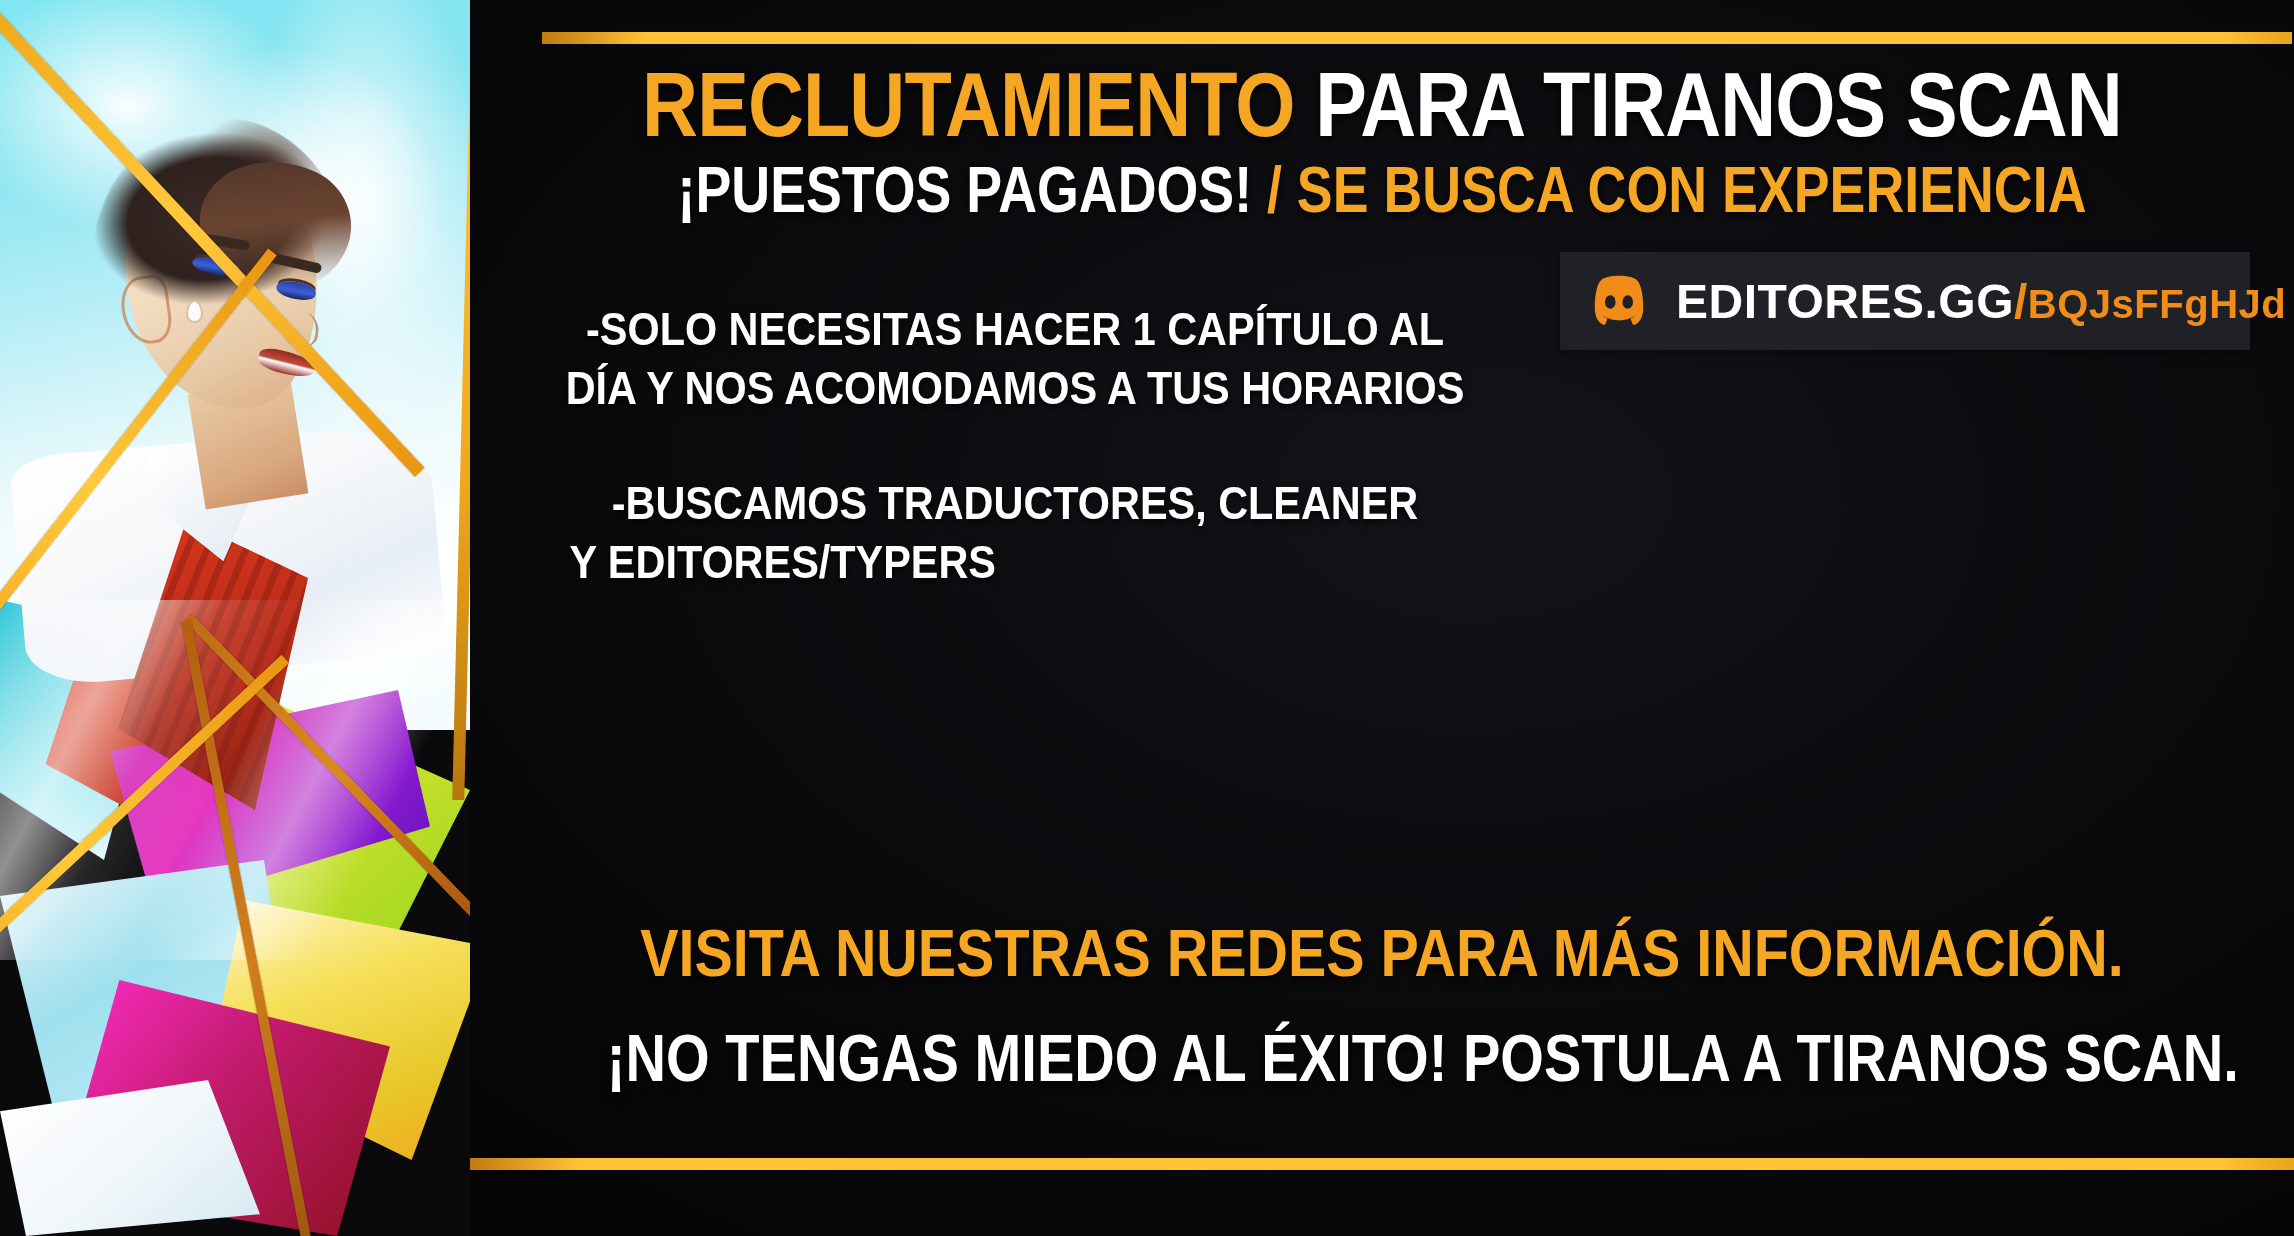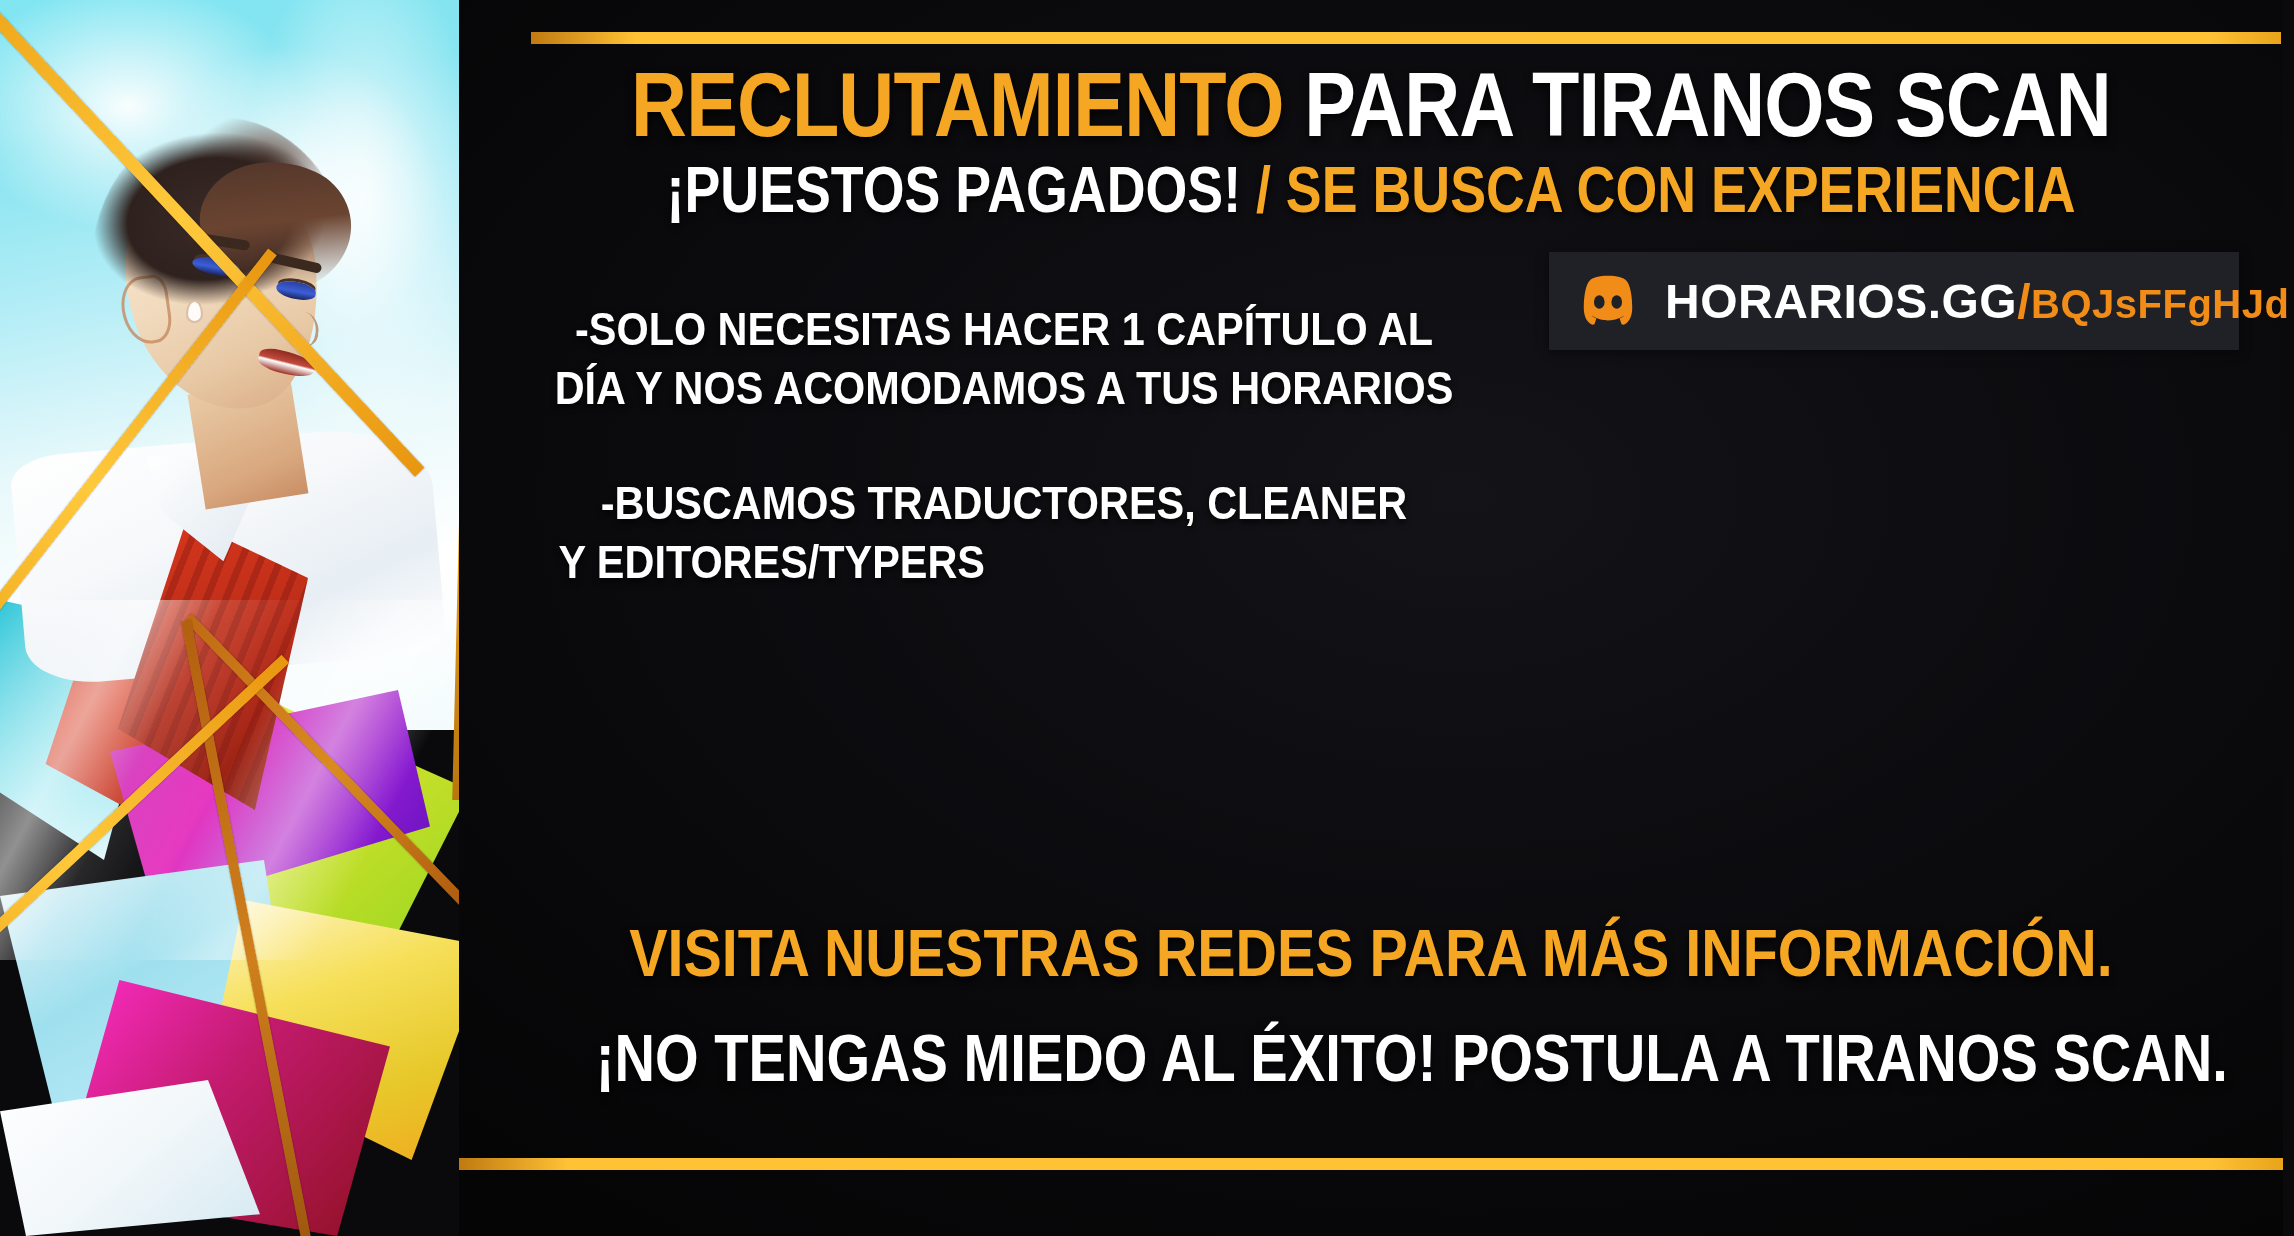--- a/index.html
+++ b/index.html
@@ -240,21 +240,21 @@
     position: absolute;
     left: 462px; top: 0;
     width: 12px; height: 800px;
     background: linear-gradient(180deg, #ffc93c 0%, #f0a81c 60%, #b8760f 100%);
     transform: skewX(-1.4deg);
   }
 
   
   .content {
     position: absolute;
-    left: 459px; top: 0;
+    left: 470px; top: 0;
     width: 1824px; height: 1236px;
     background: radial-gradient(ellipse 1400px 900px at 55% 40%, #131318 0%, #0b0b0e 55%, #050506 100%);
   }
   .gold-rule {
     position: absolute;
     height: 12px;
     background: linear-gradient(90deg, #c07a10 0%, #ffc235 6%, #ffc235 96%, #e8a41a 100%);
   }
   .gold-rule-top { left: 72px; top: 32px; width: 1750px; }
   .gold-rule-bottom { left: 0px; top: 1158px; width: 1824px; }
@@ -453,21 +453,21 @@
 
       <div class="card">
         <span class="card-icon">
           <svg width="62" height="62" viewBox="0 0 64 64" aria-hidden="true">
             <path fill="#F28C18" d="M32 6c-9 0-16 2-19 5-4 4-6 16-6 28 0 7 2 12 5 15 2 2 4 3 6 2l2-6c-2-1-4-2-5-3 7 4 12 5 17 5s10-1 17-5c-1 1-3 2-5 3l2 6c2 1 4 0 6-2 3-3 5-8 5-15 0-12-2-24-6-28-3-3-10-5-19-5z"></path>
             <ellipse cx="23" cy="33" rx="5.5" ry="7" fill="#1F2126"></ellipse>
             <ellipse cx="41" cy="33" rx="5.5" ry="7" fill="#1F2126"></ellipse>
           </svg>
         </span>
         <span class="card-text">
-          <span>HORARIOS.GG</span><span class="accent">/</span><span class="accent sc">BQJsFFgHJd</span>
+          <span>EDITORES.GG</span><span class="accent">/</span><span class="accent sc">BQJsFFgHJd</span>
         </span>
       </div>
 
 
 
     </div>
 
     <div class="cta-gold">VISITA NUESTRAS REDES PARA MÁS INFORMACIÓN.</div>
     <div class="cta-white">¡NO TENGAS MIEDO AL ÉXITO! POSTULA A TIRANOS SCAN.</div>
 

